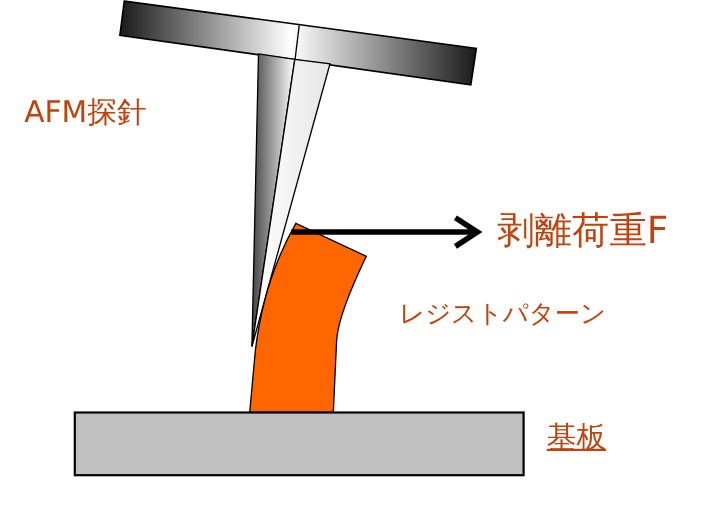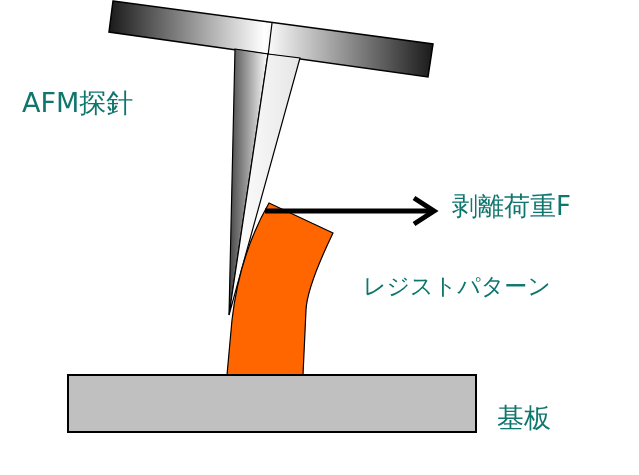--- a/index.html
+++ b/index.html
@@ -1,23 +1,23 @@
 <!DOCTYPE html>
 <html><head>
 <meta charset="utf-8">
 <style>
   html, body { margin: 0; padding: 0; background: #ffffff; }
   body { width: 639px; height: 475px; position: relative; overflow: hidden;
          font-family: "DejaVu Sans", "Liberation Sans", sans-serif; }
   svg.diagram { position: absolute; left: 0; top: 0; }
-  .label { position: absolute; color: #0f766e; white-space: nowrap; line-height: 1; }
+  .label { position: absolute; color: #c2410c; white-space: nowrap; line-height: 1; }
   #lbl-afm { left: 22px; top: 89px; font-size: 27px; }
-  #lbl-force { left: 452px; top: 193px; font-size: 26px; }
+  #lbl-force { left: 452px; top: 193px; font-size: 34px; }
   #lbl-resist { left: 363px; top: 275px; font-size: 23px; }
-  #lbl-substrate { left: 497px; top: 404px; font-size: 27px; }
+  #lbl-substrate { left: 497px; top: 384px; font-size: 27px; text-decoration: underline; }
 </style>
 </head>
 <body>
 
 <svg class="diagram" width="639" height="475" viewBox="0 0 639 475">
   <defs>
     <linearGradient id="gradCant" x1="0" y1="0" x2="1" y2="0">
       <stop offset="0" stop-color="#1a1a1a"></stop>
       <stop offset="0.48" stop-color="#ffffff"></stop>
       <stop offset="1" stop-color="#1a1a1a"></stop>

